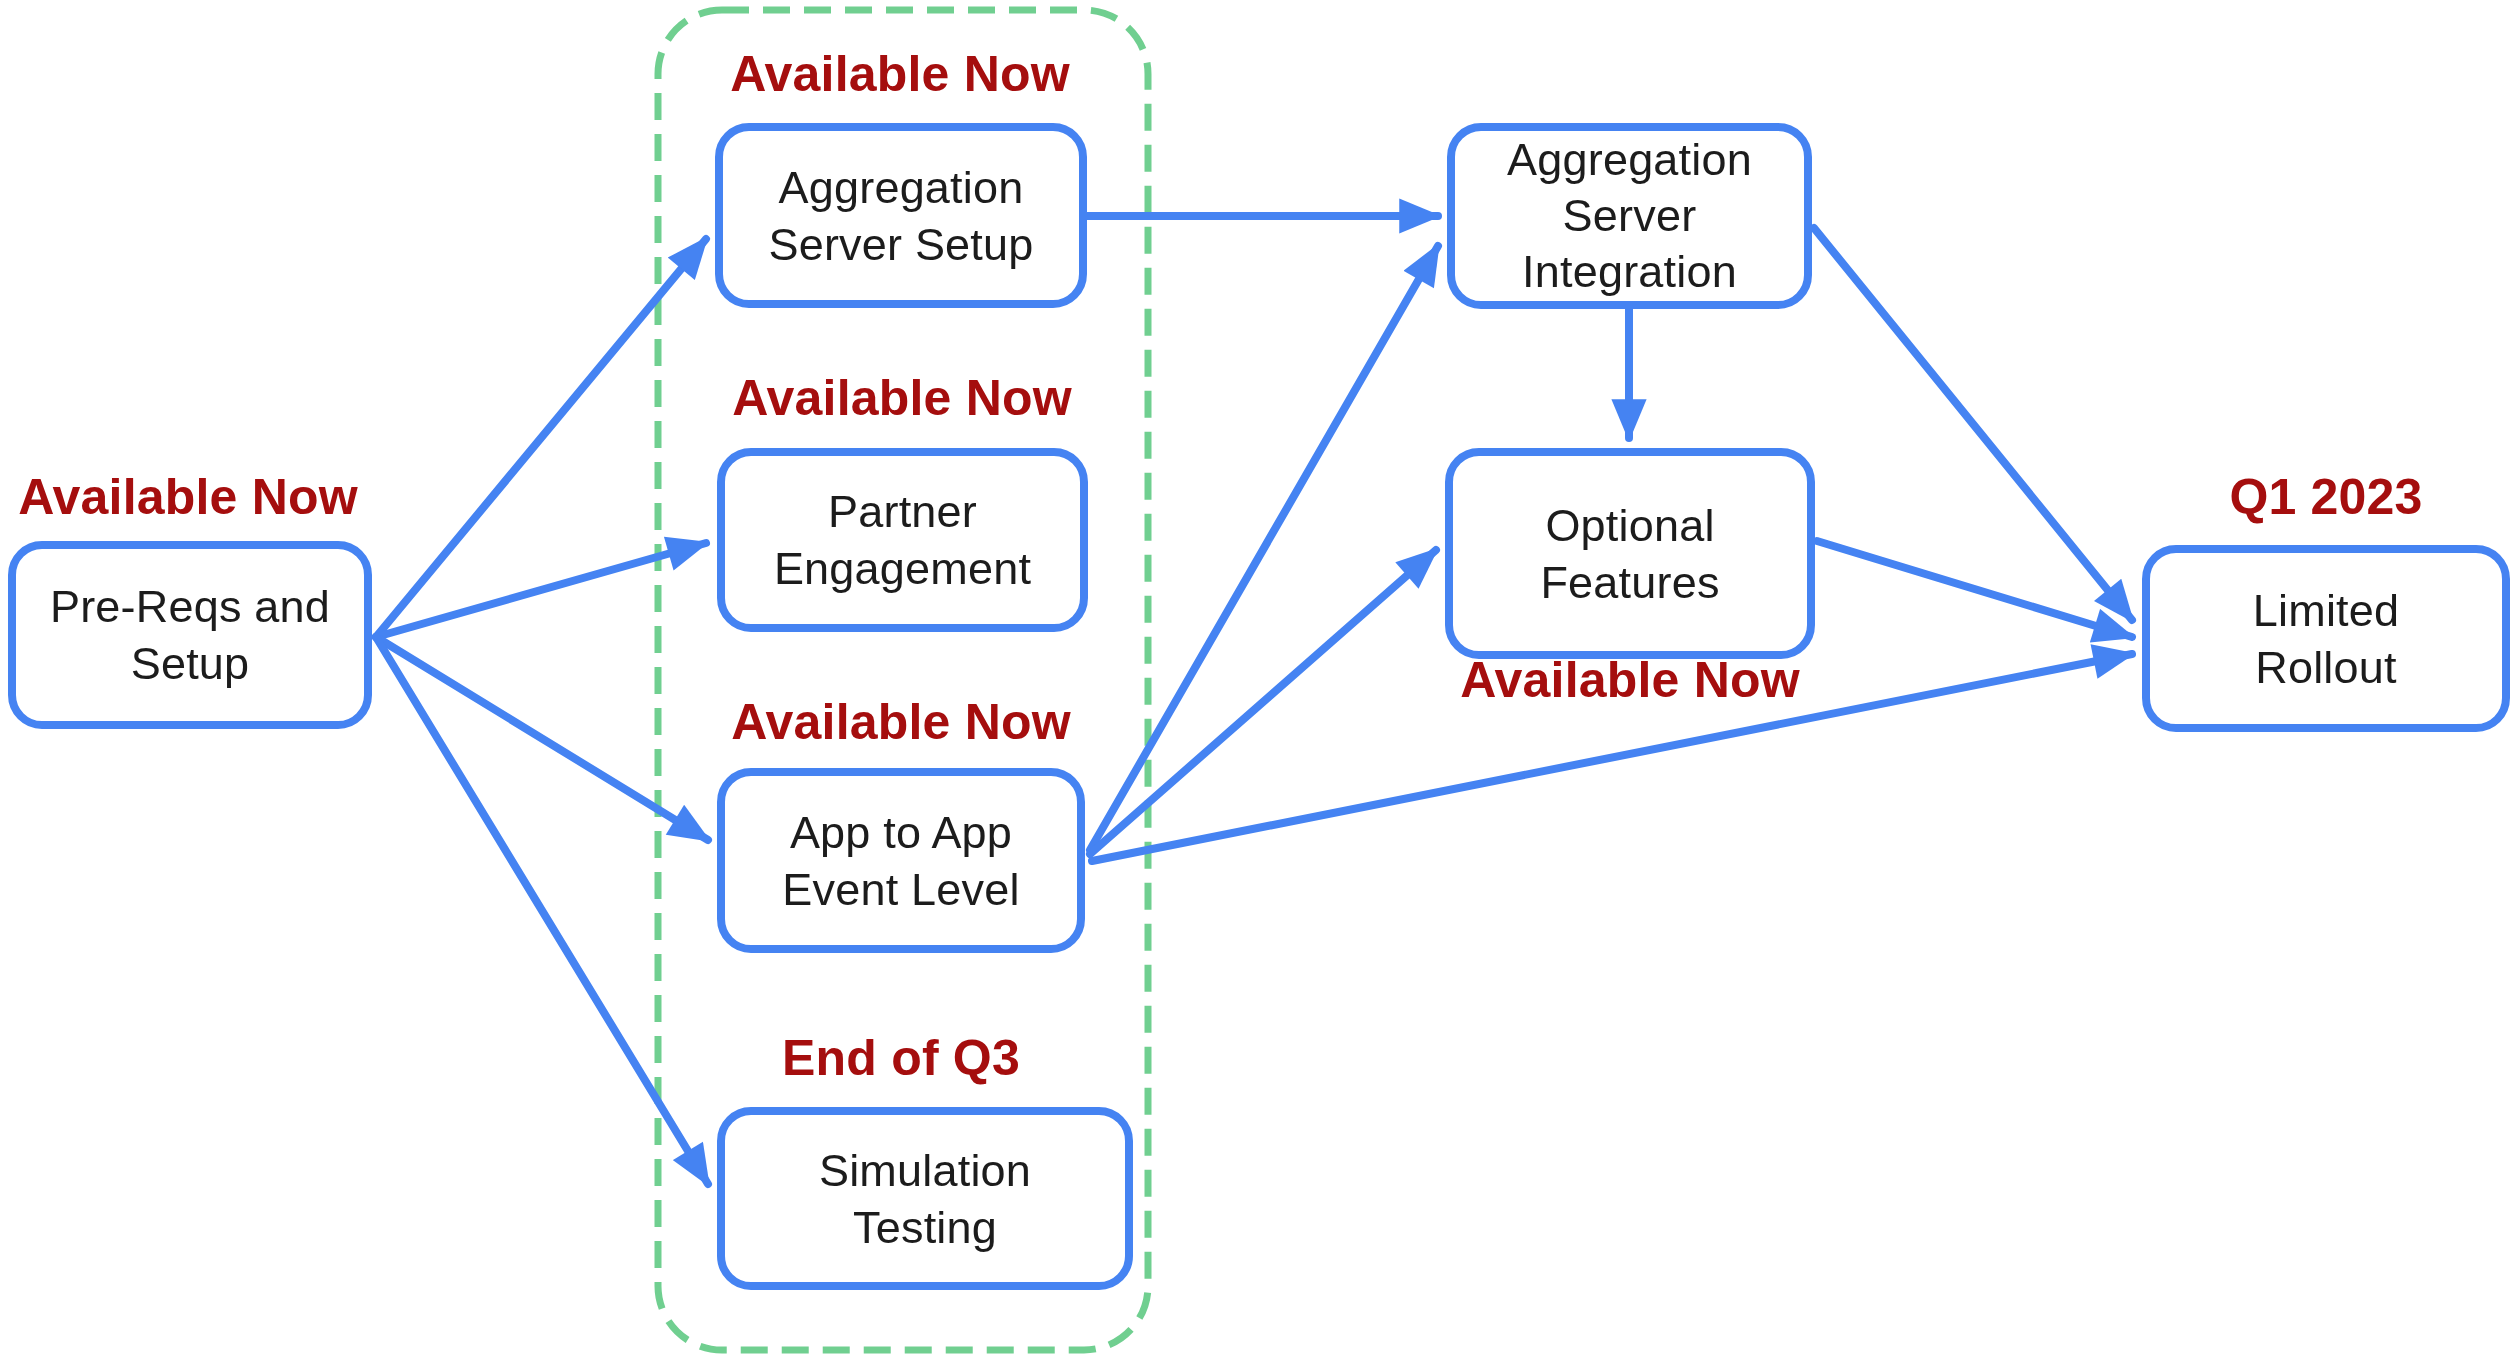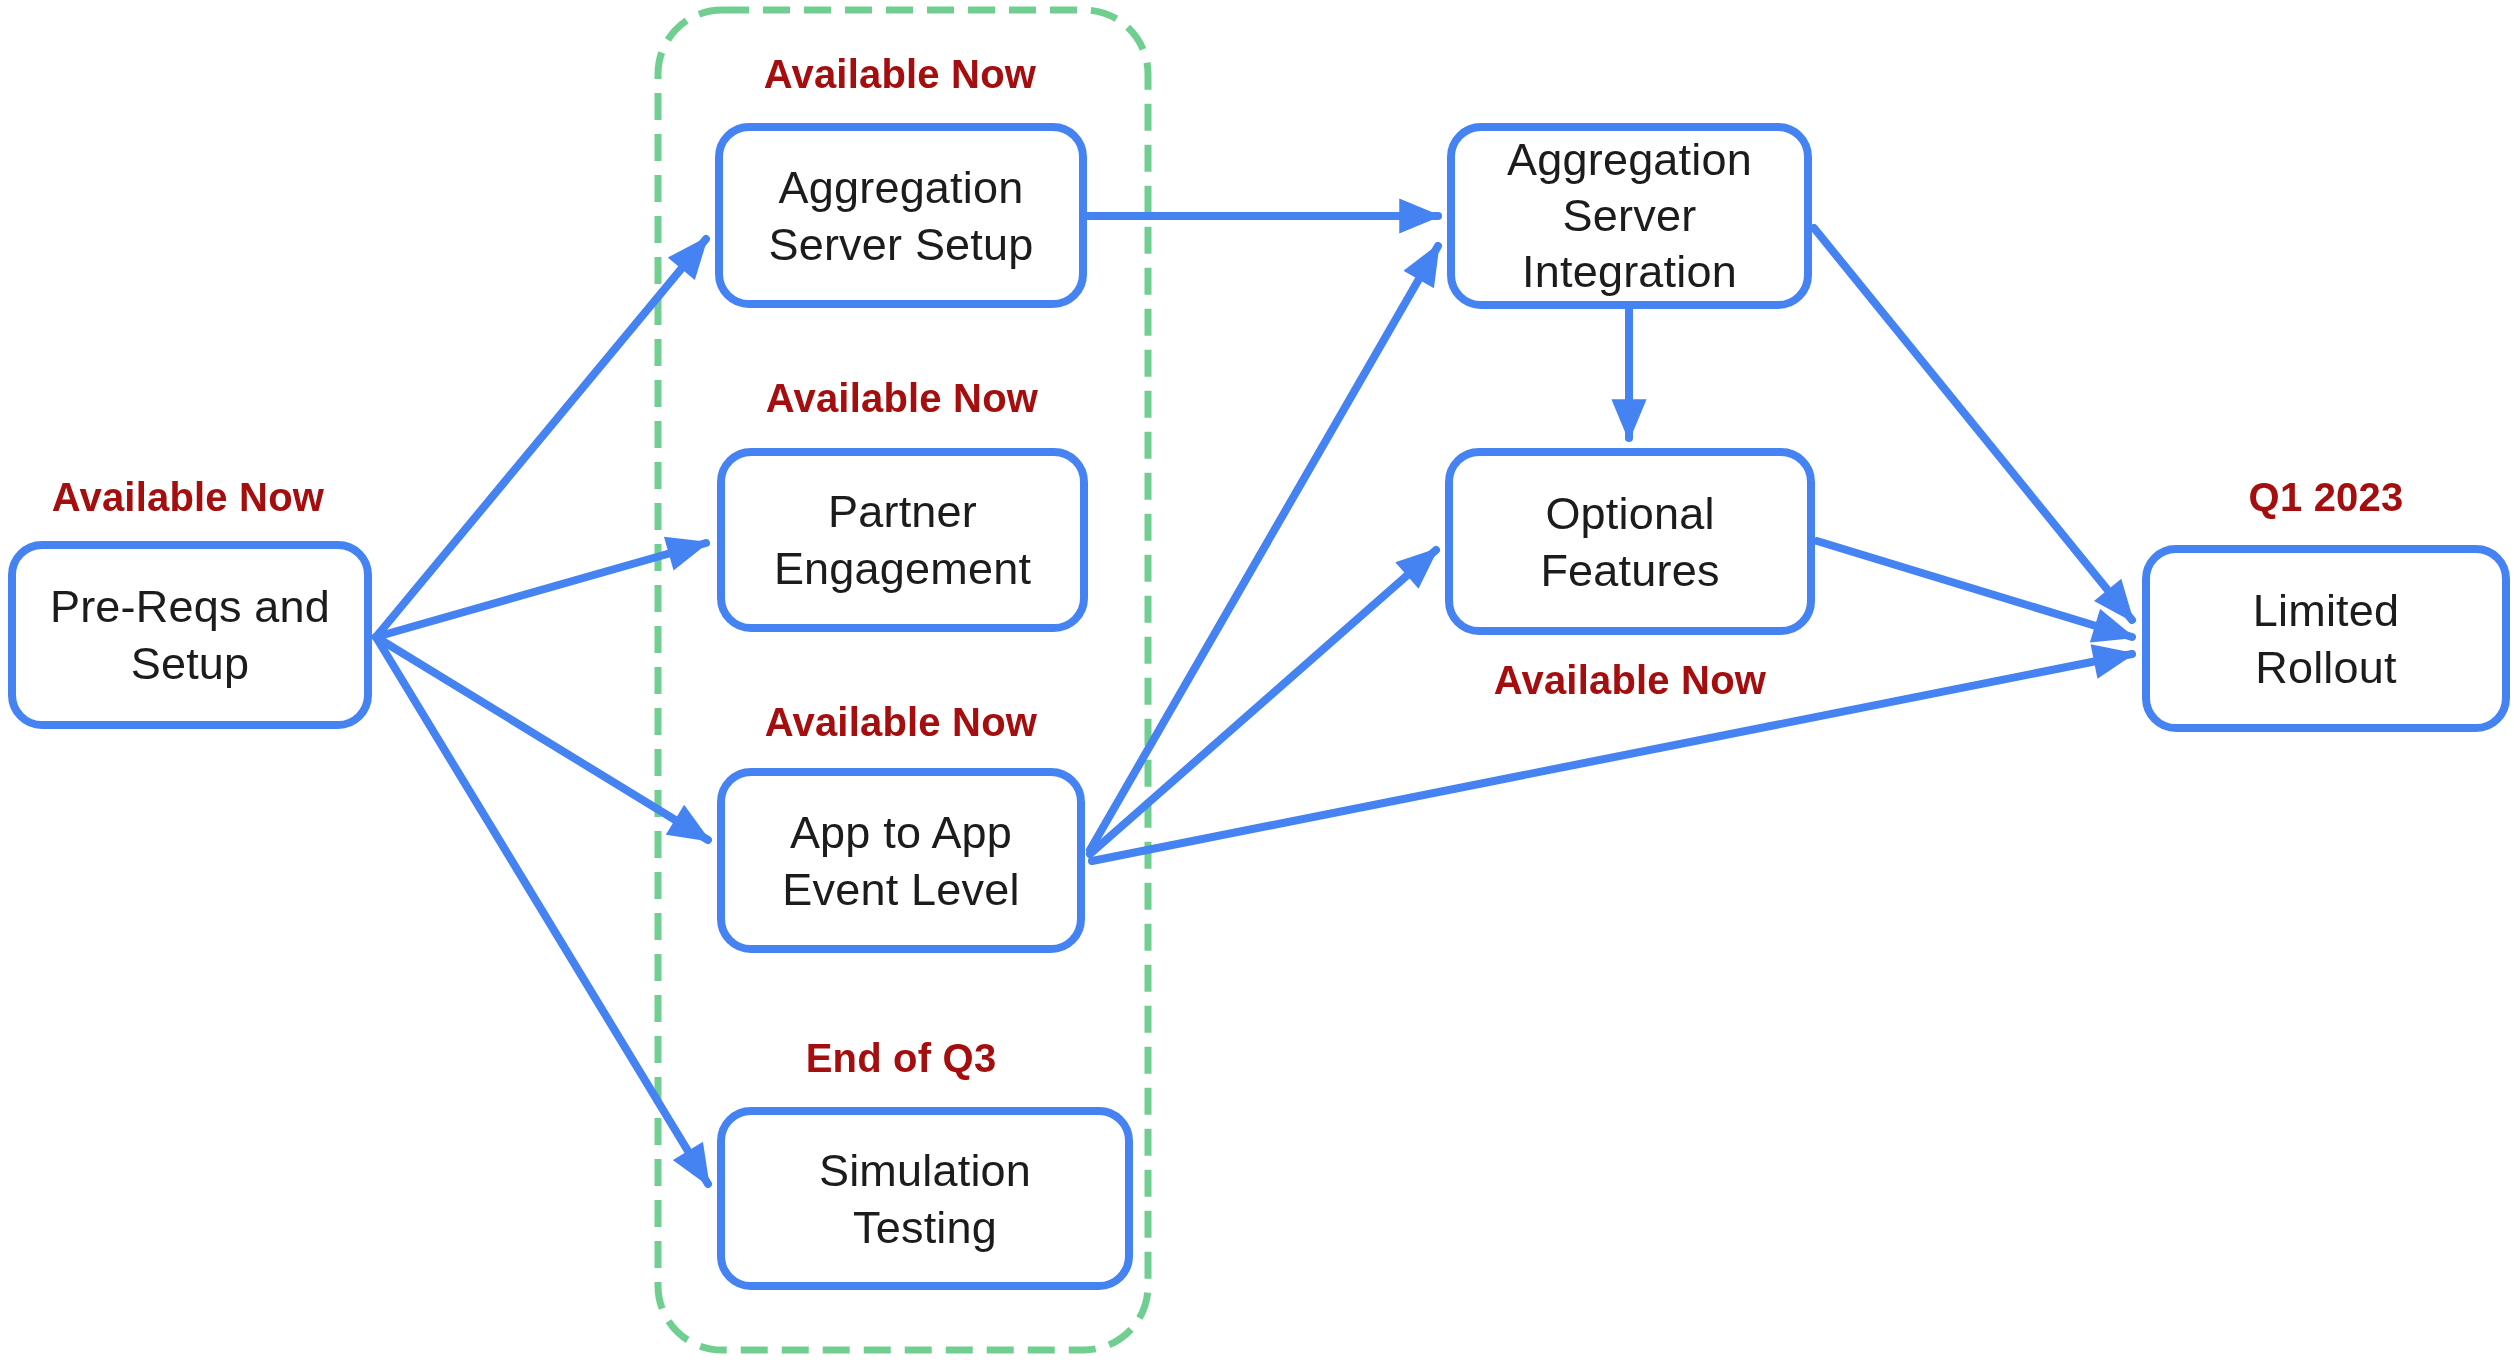--- a/index.html
+++ b/index.html
@@ -56,21 +56,21 @@
     letter-spacing: 0.2px;
   }
   .status {
     position: absolute;
     width: 460px;
     height: 46px;
     display: flex;
     align-items: center;
     justify-content: center;
     text-align: center;
-    font-size: 40px;
+    font-size: 50px;
     font-weight: 700;
     color: var(--status-color);
     letter-spacing: 0.2px;
   }
 </style>
 </head>
 <body style="background: rgb(255, 255, 255);">
 
 <div class="canvas">
 
@@ -122,21 +122,21 @@
     <span class="node-text">Simulation
 Testing</span>
   </div>
 
   <div class="node" style="left:1447px; top:123px; width:365px; height:186px;">
     <span class="node-text" style="line-height:56px;">Aggregation
 Server
 Integration</span>
   </div>
 
-  <div class="node" style="left:1445px; top:448px; width:370px; height:187px;">
+  <div class="node" style="left:1445px; top:448px; width:370px; height:211px;">
     <span class="node-text">Optional
 Features</span>
   </div>
 
   <div class="node" style="left:2142px; top:545px; width:368px; height:187px;">
     <span class="node-text">Limited
 Rollout</span>
   </div>
 
   <div class="status" style="left:-42px; top:474px;">Available Now</div>

